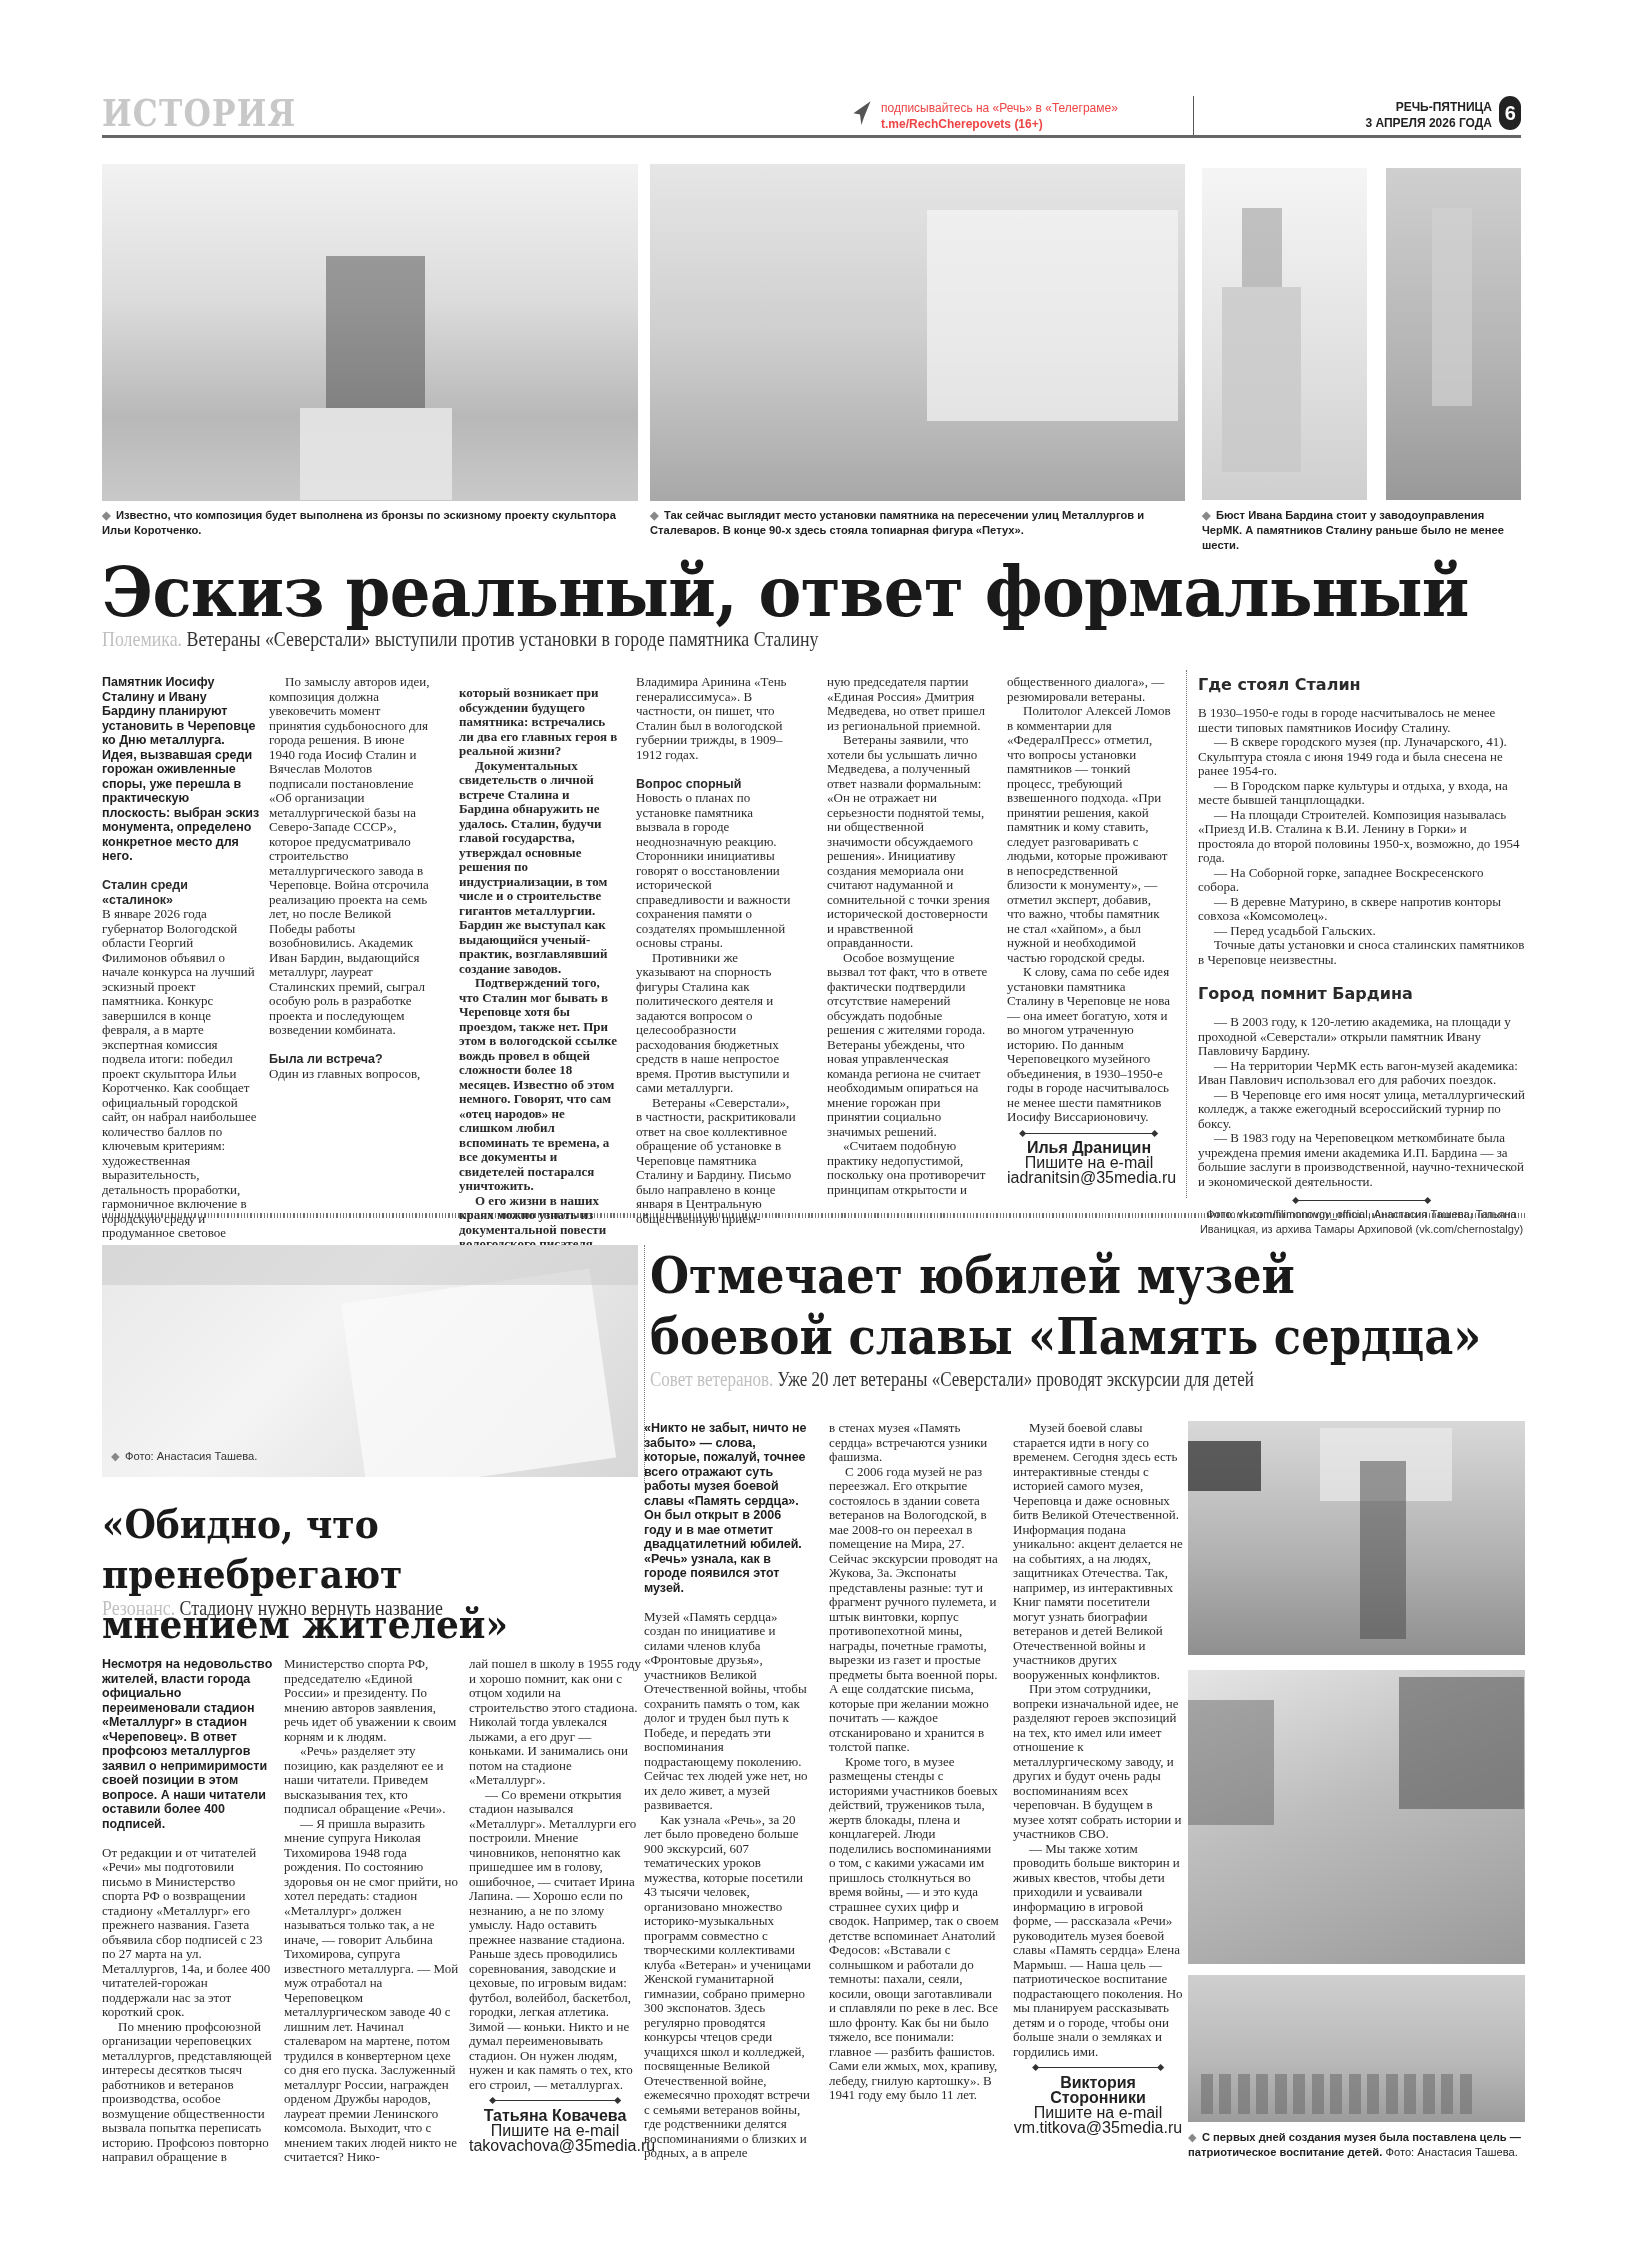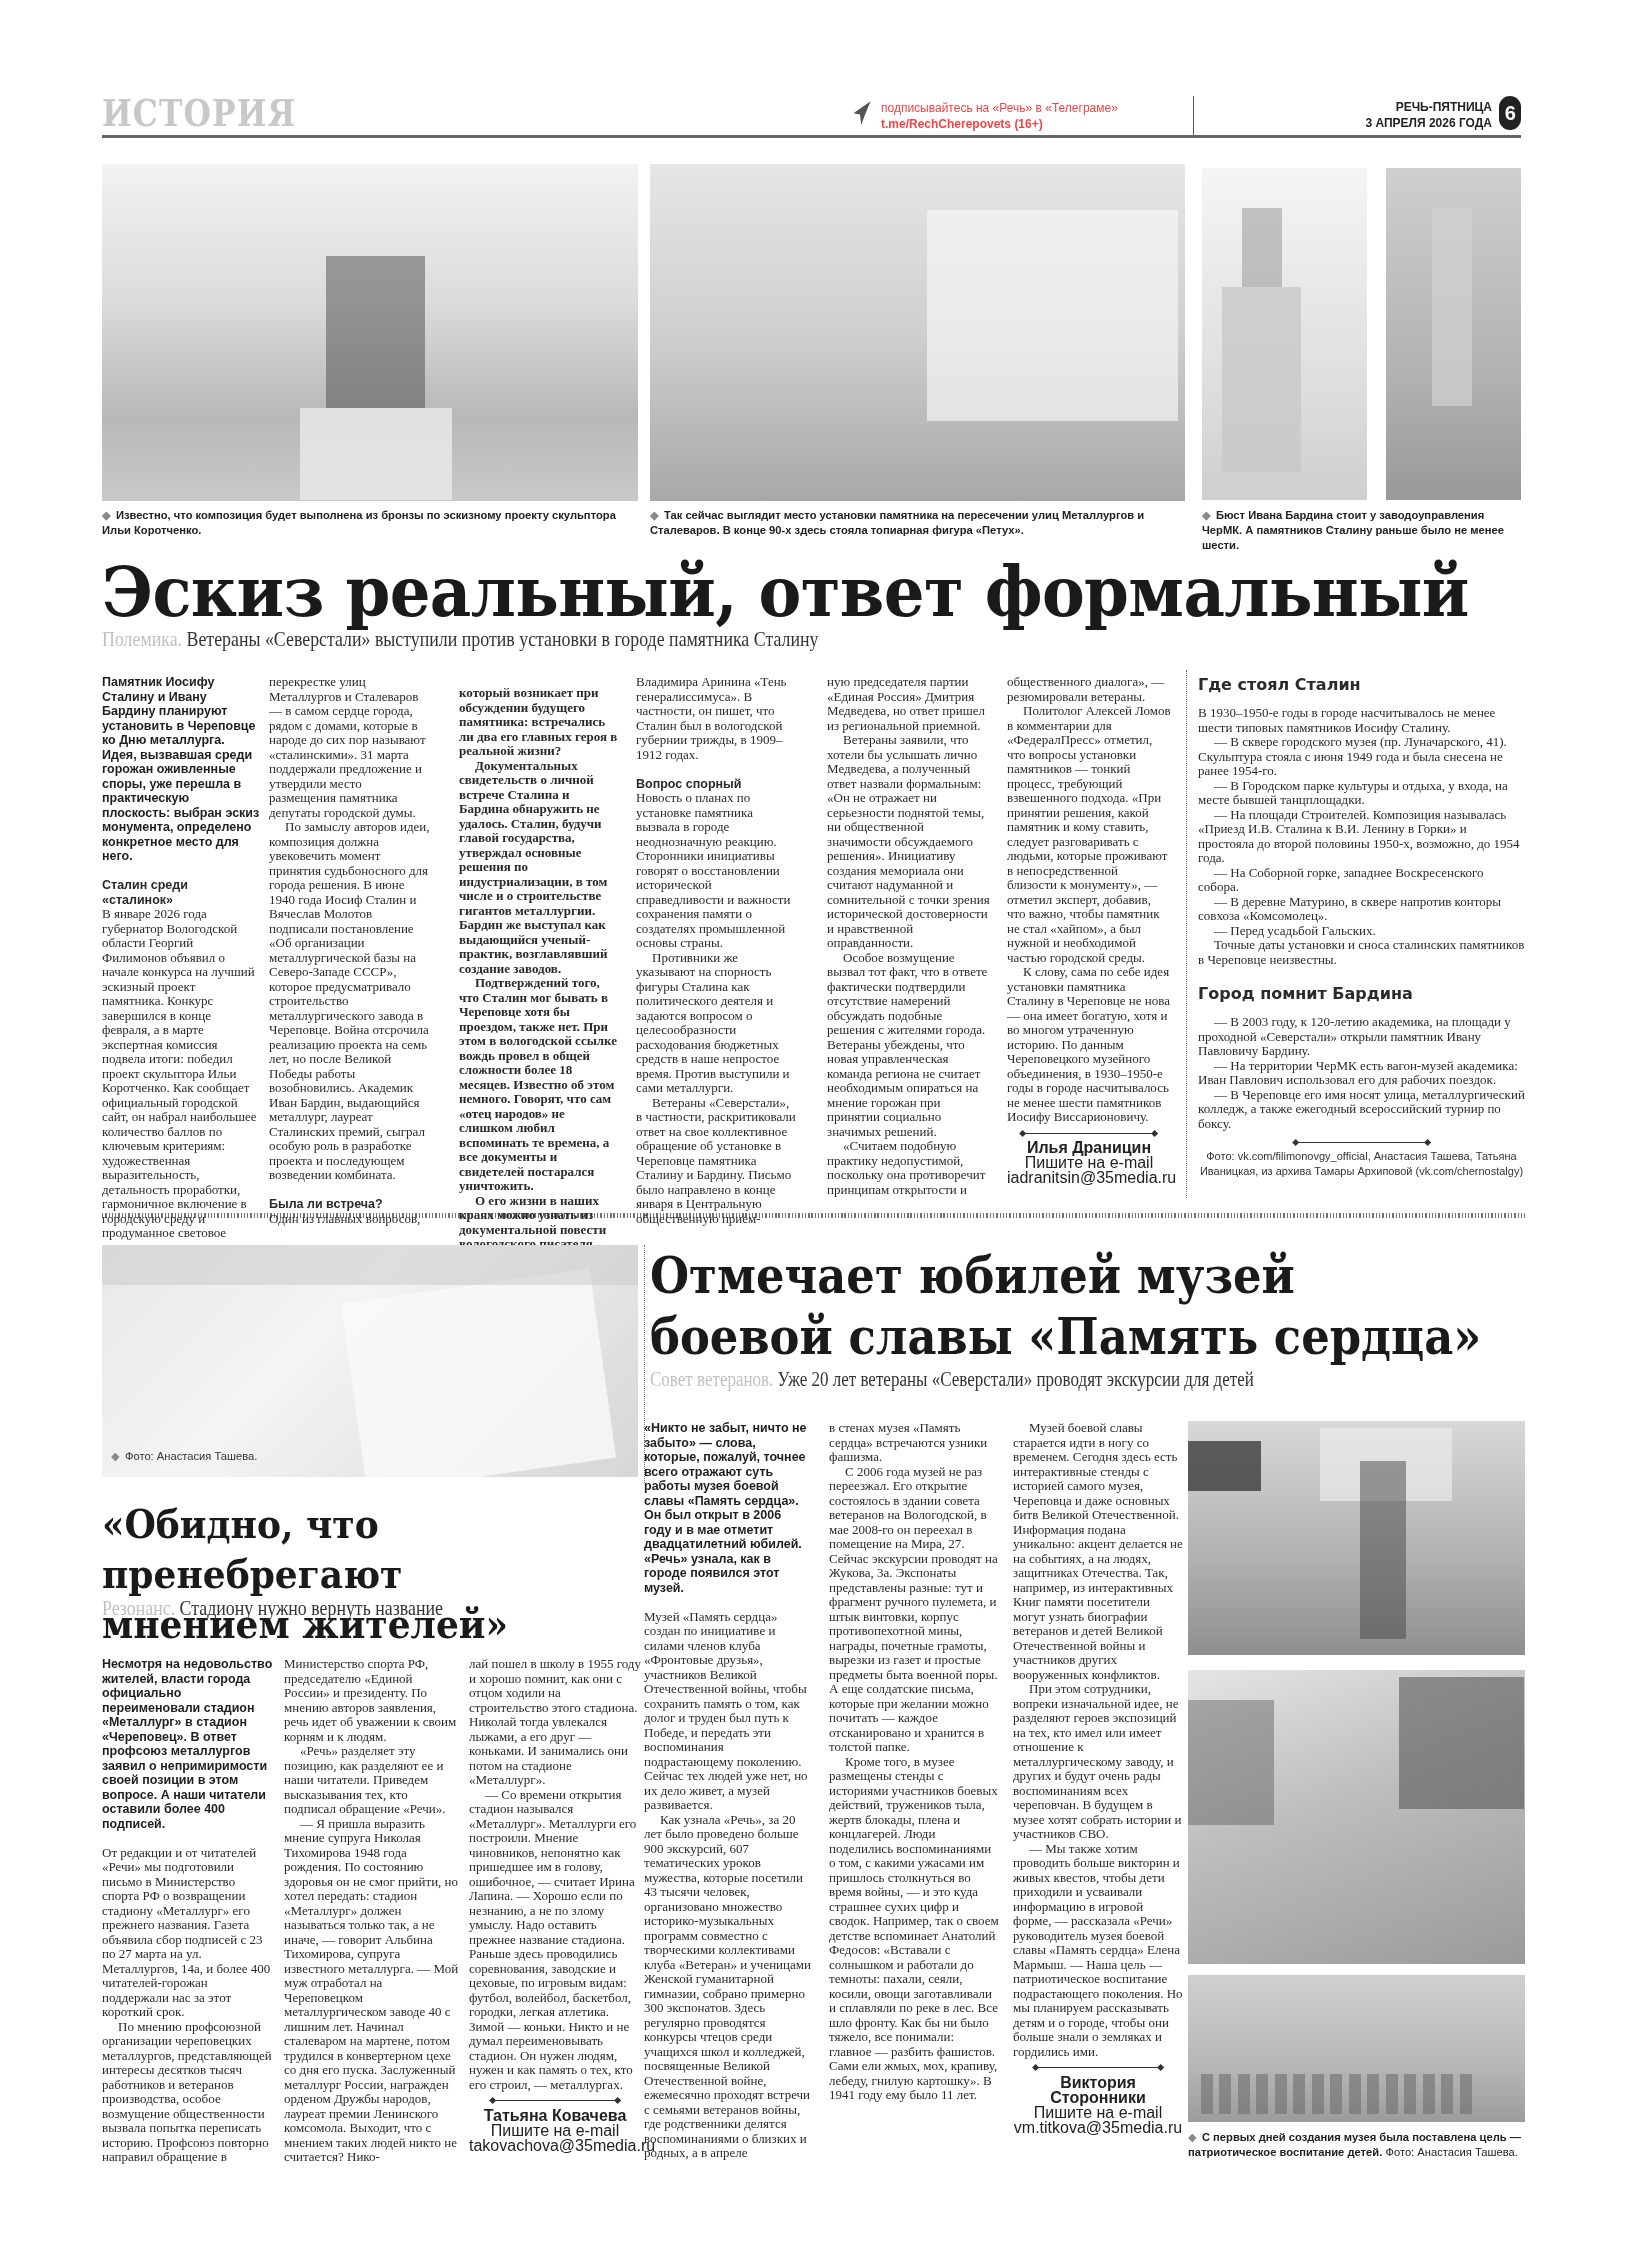--- a/index.html
+++ b/index.html
@@ -141,21 +141,20 @@
   <span>Ветераны «Северстали» выступили против установки в городе памятника Сталину</span>
 </div>
 
 <div class="abs col c1">
   <p class="lead">Памятник Иосифу Сталину и Ивану Бардину планируют установить в Череповце ко Дню металлурга. Идея, вызвавшая среди горожан оживленные споры, уже перешла в практическую плоскость: выбран эскиз монумента, определено конкретное место для него.</p>
   <p class="subt">Сталин среди «сталинок»</p>
   <p class="ni">В январе 2026 года губернатор Вологодской области Георгий Филимонов объявил о начале конкурса на лучший эскизный проект памятника. Конкурс завершился в конце февраля, а в марте экспертная комиссия подвела итоги: победил проект скульптора Ильи Коротченко. Как сообщает официальный городской сайт, он набрал наибольшее количество баллов по ключевым критериям: художественная выразительность, детальность проработки, гармоничное включение в городскую среду и продуманное световое решение.</p>
   <p>Монумент из бронзы планируется установить на</p>
 </div>
 <div class="abs col c2">
-  <p class="ni">перекрестке улиц Металлургов и Сталеваров — в самом сердце города, рядом с домами, которые в народе до сих пор называют «сталинскими». 31 марта поддержали предложение и утвердили место размещения памятника депутаты городской думы.</p>
   <p>По замыслу авторов идеи, композиция должна увековечить момент принятия судьбоносного для города решения. В июне 1940 года Иосиф Сталин и Вячеслав Молотов подписали постановление «Об организации металлургической базы на Северо-Западе СССР», которое предусматривало строительство металлургического завода в Череповце. Война отсрочила реализацию проекта на семь лет, но после Великой Победы работы возобновились. Академик Иван Бардин, выдающийся металлург, лауреат Сталинских премий, сыграл особую роль в разработке проекта и последующем возведении комбината.</p>
   <p class="subt">Была ли встреча?</p>
   <p class="ni">Один из главных вопросов,</p>
 </div>
 <div class="abs col c3">
   <p class="ni">который возникает при обсуждении будущего памятника: встречались ли два его главных героя в реальной жизни?</p>
   <p>Документальных свидетельств о личной встрече Сталина и Бардина обнаружить не удалось. Сталин, будучи главой государства, утверждал основные решения по индустриализации, в том числе и о строительстве гигантов металлургии. Бардин же выступал как выдающийся ученый-практик, возглавлявший создание заводов.</p>
   <p>Подтверждений того, что Сталин мог бывать в Череповце хотя бы проездом, также нет. При этом в вологодской ссылке вождь провел в общей сложности более 18 месяцев. Известно об этом немного. Говорят, что сам «отец народов» не слишком любил вспоминать те времена, а все документы и свидетелей постарался уничтожить.</p>
   <p>О его жизни в наших краях можно узнать из документальной повести вологодского писателя</p>
 </div>
@@ -193,20 +192,21 @@
   <p>— В Городском парке культуры и отдыха, у входа, на месте бывшей танцплощадки.</p>
   <p>— На площади Строителей. Композиция называлась «Приезд И.В. Сталина к В.И. Ленину в Горки» и простояла до второй половины 1950-х, возможно, до 1954 года.</p>
   <p>— На Соборной горке, западнее Воскресенского собора.</p>
   <p>— В деревне Матурино, в сквере напротив конторы совхоза «Комсомолец».</p>
   <p>— Перед усадьбой Гальских.</p>
   <p>Точные даты установки и сноса сталинских памятников в Череповце неизвестны.</p>
   <div class="side-h" style="margin-top:17px">Город помнит Бардина</div>
   <p>— В 2003 году, к 120-летию академика, на площади у проходной «Северстали» открыли памятник Ивану Павловичу Бардину.</p>
   <p>— На территории ЧерМК есть вагон-музей академика: Иван Павлович использовал его для рабочих поездок.</p>
   <p>— В Череповце его имя носят улица, металлургический колледж, а также ежегодный всероссийский турнир по боксу.</p>
+  <p>— В 1983 году на Череповецком меткомбинате была учреждена премия имени академика И.П. Бардина — за большие заслуги в производственной, научно-технической и экономической деятельности.</p>
   <div class="sig-rule" style="width:132px;margin-top:10.6px"></div>
   <p class="credit">Фото: vk.com/filimonovgy_official, Анастасия Ташева, Татьяна Иваницкая, из архива Тамары Архиповой (vk.com/chernostalgy)</p>
 </div>
 
 <div class="abs wavy"></div>
 
 <div class="abs photo ph5">
   <div class="ph-shape" style="left:251px;top:40px;width:251px;height:191px;background:rgba(250,250,250,0.8);transform:rotate(-8deg)"></div>
   <div class="ph-shape" style="left:0;top:0;width:536px;height:40px;background:rgba(200,200,200,0.5)"></div>
 </div>

